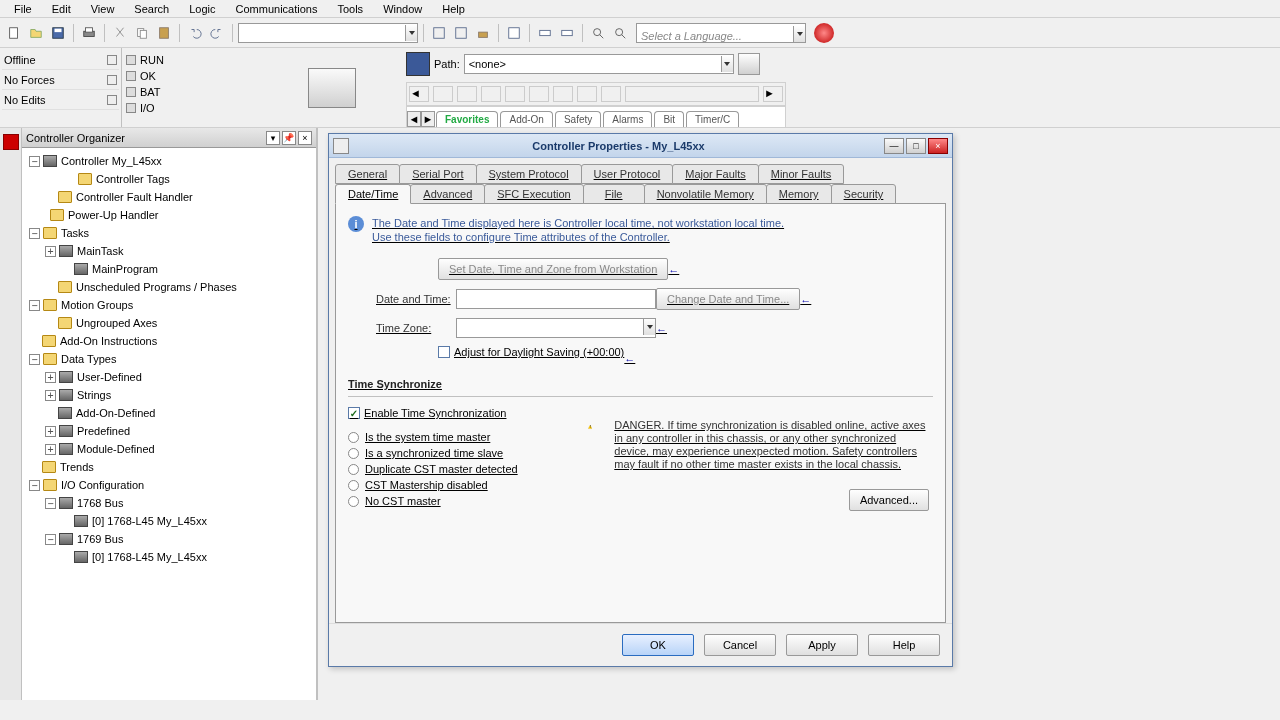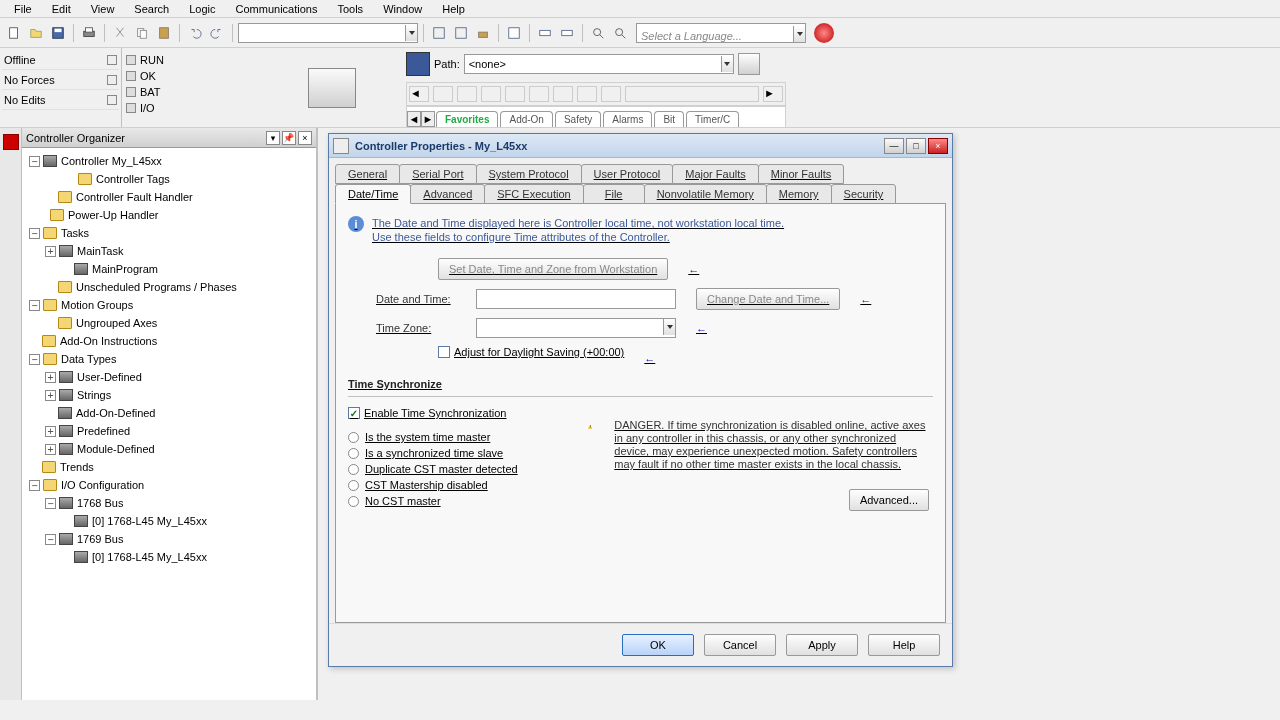--- a/index.html
+++ b/index.html
@@ -58,38 +58,38 @@
 .org-hdr .hb { width: 14px; height: 14px; border: 1px solid #888; background: #fff; margin-left: 2px; display: flex; align-items: center; justify-content: center; font-size: 9px; }
 .tree { flex: 1; overflow: auto; padding: 4px 0; }
 .tree-item { display: flex; align-items: center; height: 18px; white-space: nowrap; }
 .expander { width: 11px; height: 11px; border: 1px solid #888; display: inline-flex; align-items: center; justify-content: center; font-family: monospace; font-size: 10px; color: #555; margin: 0 3px; background: #fff; }
 .fico { width: 14px; height: 12px; background: #f4d674; border: 1px solid #b58814; border-radius: 1px; margin-right: 4px; }
 .cico { width: 14px; height: 12px; background: linear-gradient(#aaa,#666); border: 1px solid #444; margin-right: 4px; }
 
 
 .dlg-area { flex: 1; background: #f0f0f0; position: relative; }
 .dialog { position: absolute; left: 10px; top: 5px; width: 625px; background: #f0f0f0; border: 1px solid #5a7aa8; box-shadow: 2px 2px 6px rgba(0,0,0,0.2); }
-.dlg-title { display: flex; align-items: center; height: 24px; background: linear-gradient(#dde8f5,#c3d5eb); padding: 0 4px; border-bottom: 1px solid #a0b8d8; }
+.dlg-title { display: flex; align-items: center; height: 24px; background: linear-gradient(#dde8f5,#c3d5eb); padding: 0 4px; border-bottom: 1px solid #a0b8d8; text-align: center; }
 .dlg-title .ico { width: 16px; height: 16px; border: 1px solid #888; background: #eee; margin-right: 6px; }
 .dlg-title .t { flex: 1; font-weight: bold; color: #1a3a6a; }
 .winbtn { width: 20px; height: 16px; border: 1px solid #888; background: linear-gradient(#fafafa,#d0d0d0); margin-left: 2px; display: flex; align-items: center; justify-content: center; font-size: 9px; }
 .winbtn.close { background: linear-gradient(#f88,#c22); color: #fff; border-color: #800; }
 
 .tabctrl { padding: 6px 6px 0 6px; text-decoration: underline; }
 .tabrow { display: flex; }
 .tab { padding: 3px 12px; border: 1px solid #999; background: #f0f0f0; border-radius: 3px 3px 0 0; margin-right: -1px; font-size: 11px; text-align: center; min-width: 62px; cursor: default; }
 .tab.inactive { background: #e8e8e8; color: #333; }
 .tab.active { background: #f8f8f8; border-bottom-color: #f8f8f8; position: relative; z-index: 2; }
 .tabpanel { border: 1px solid #999; background: #f8f8f8; margin-top: -1px; padding: 12px; min-height: 420px; }
 
 .info-row { display: flex; gap: 8px; margin-bottom: 14px; }
 .info-ico { width: 16px; height: 16px; border-radius: 50%; background: #5b8dd6; color: #fff; display: flex; align-items: center; justify-content: center; font-weight: bold; font-size: 11px; }
 .info-txt { color: #3a5a9a; line-height: 14px; }
 
-.form-row { display: flex; align-items: center; margin-bottom: 8px; gap: 20px; }
+.form-row { display: flex; align-items: center; margin-bottom: 8px; gap: 0; }
 .form-row .lbl { width: 80px; text-align: left; color: #333; margin-left: 28px; }
 .txtbox { height: 20px; border: 1px solid #999; background: #fff; padding: 0 4px; }
 .btn { height: 22px; padding: 0 10px; border: 1px solid #999; background: linear-gradient(#fefefe,#e0e0e0); border-radius: 2px; font-size: 11px; cursor: default; }
 .btn.grey { color: #888; }
 .blue-arrow { color: #00a; font-weight: bold; }
 
 hr.div { border: none; border-top: 1px solid #c0c0c0; margin: 6px 0 10px 0; }
 .ts-title { font-weight: bold; color: #222; margin-bottom: 4px; }
 
 .ts-body { display: flex; gap: 20px; }

